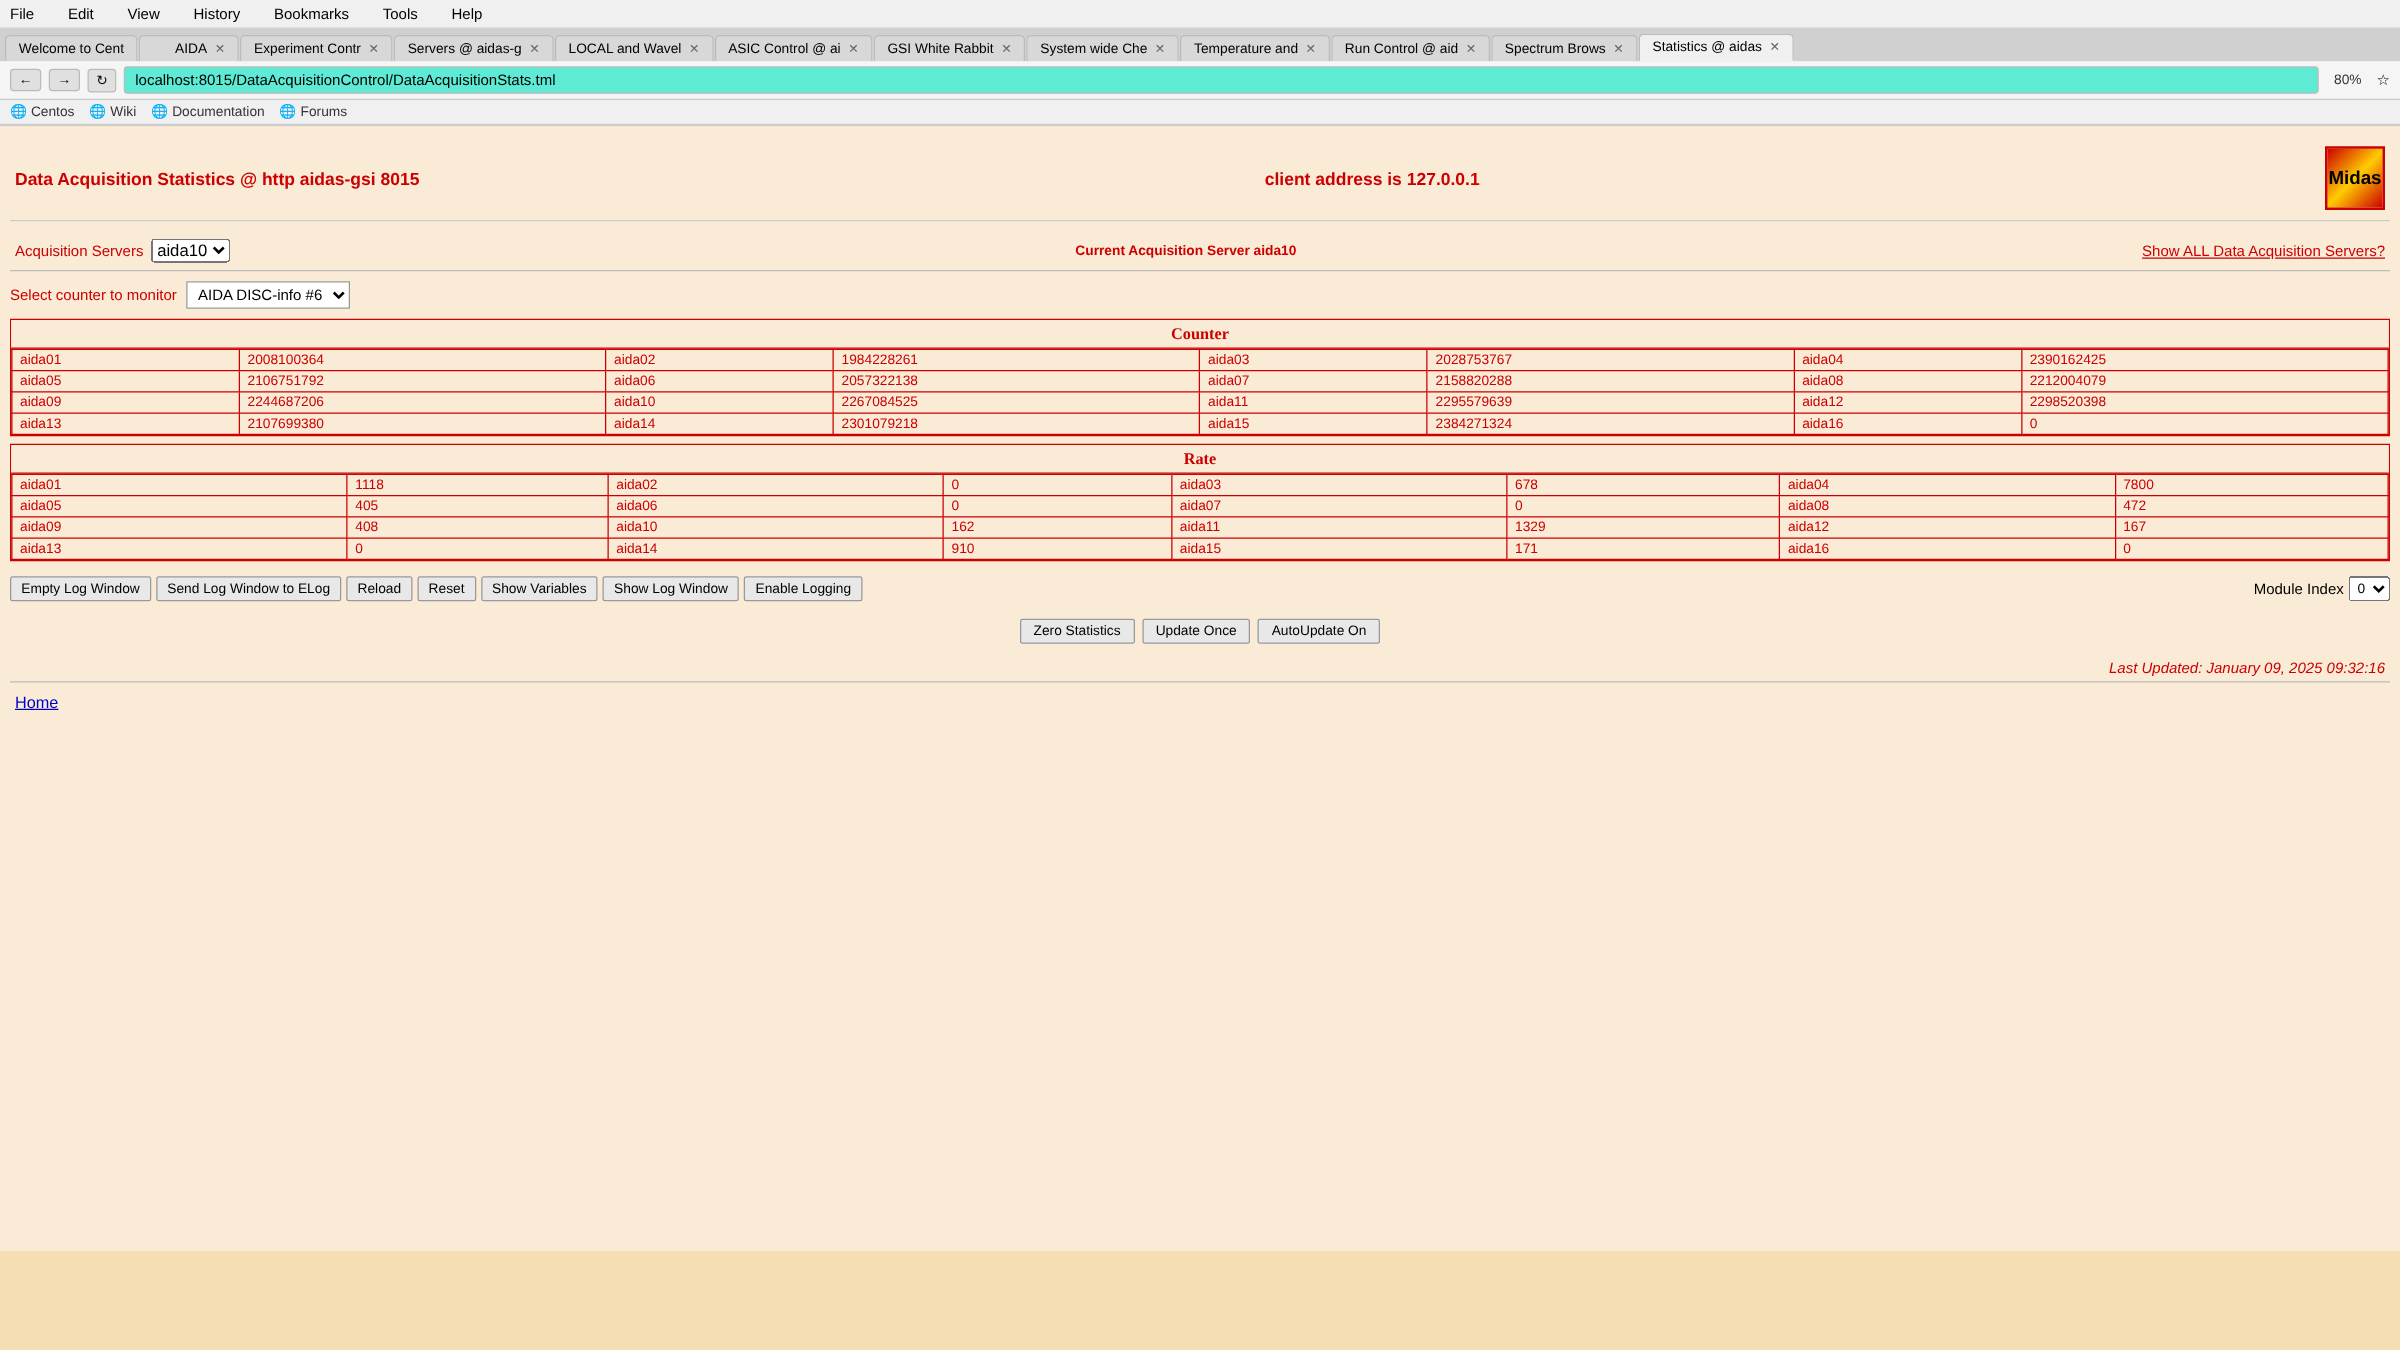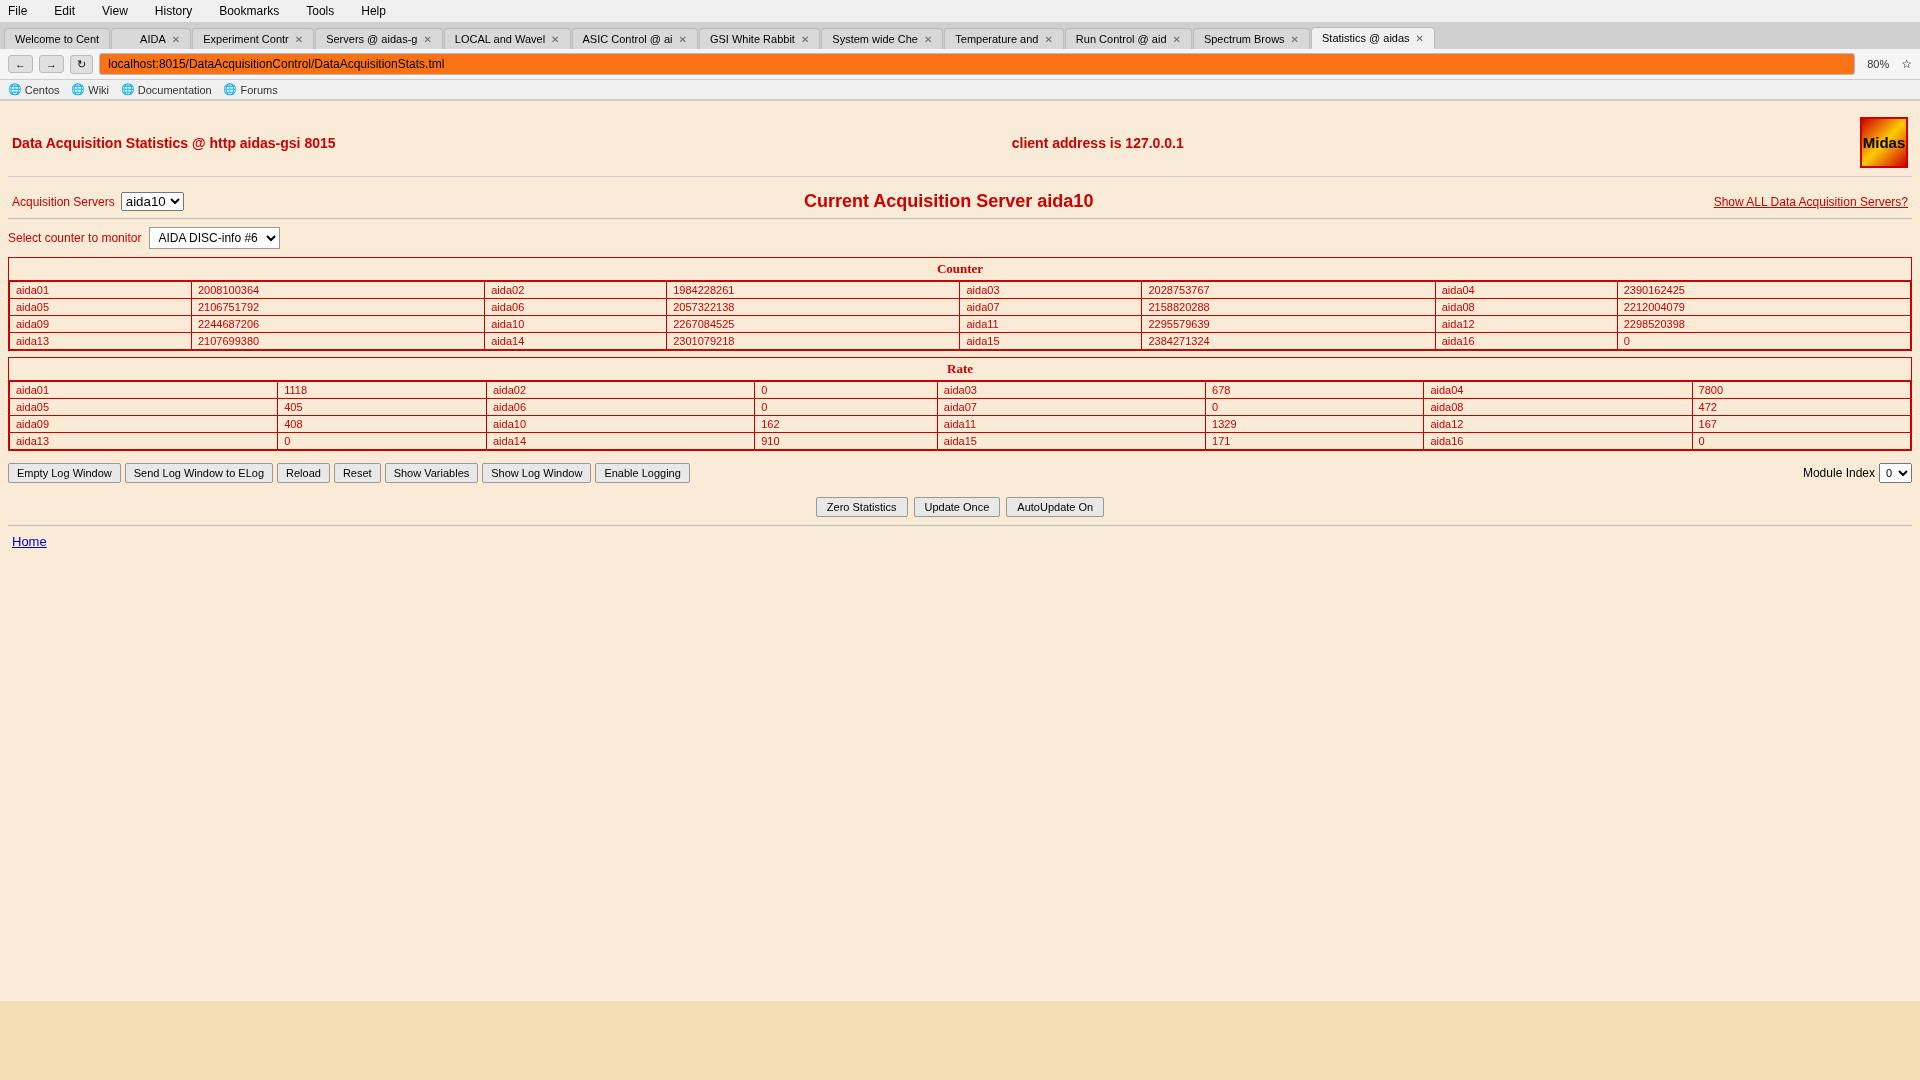--- a/index.html
+++ b/index.html
@@ -10,37 +10,37 @@
     .menu-bar { display: flex; gap: 27px; padding: 4px 8px; font-size: 12px; background: #f0f0f0; border-bottom: 1px solid #ccc; }
     .menu-bar span { cursor: pointer; }
 
     .tab-bar { display: flex; align-items: flex-end; padding: 4px 4px 0; background: #d0d0d0; overflow-x: auto; gap: 1px; }
     .tab { display: flex; align-items: center; padding: 4px 10px; background: #d8d8d8; border: 1px solid #bbb; border-bottom: none; border-radius: 4px 4px 0 0; font-size: 11px; cursor: pointer; white-space: nowrap; min-width: 80px; max-width: 140px; justify-content: flex-end; }
     .tab.active { background: #f0f0f0; border-bottom: 1px solid #f0f0f0; }
     .tab .close { margin-left: 6px; color: #666; font-size: 10px; }
 
     .address-bar { display: flex; align-items: center; padding: 4px 8px; background: #f5f5f5; border-bottom: 1px solid #ccc; gap: 6px; }
     .addr-btn { padding: 2px 6px; background: #e0e0e0; border: 1px solid #bbb; border-radius: 3px; cursor: pointer; font-size: 11px; }
-    .addr-field { flex: 1; padding: 3px 8px; border: 1px solid #bbb; border-radius: 3px; font-size: 12px; background: #f97316; }
+    .addr-field { flex: 1; padding: 3px 8px; border: 1px solid #bbb; border-radius: 3px; font-size: 12px; background: #5eead4; }
     .zoom-badge { padding: 2px 6px; font-size: 11px; color: #333; }
 
     .bookmarks-bar { display: flex; align-items: center; padding: 3px 8px; gap: 12px; background: #f0f0f0; border-bottom: 1px solid #ccc; font-size: 11px; }
     .bookmark-item { display: flex; align-items: center; gap: 3px; cursor: pointer; color: #333; }
 
     
     .page-content { background: #faebd7; min-height: 900px; padding: 8px; }
 
     .page-header { display: flex; align-items: center; justify-content: space-between; padding: 8px 4px; border-bottom: 1px solid #ccc; margin-bottom: 8px; }
     .page-title { font-size: 14px; font-weight: bold; color: #cc0000; }
     .client-address { font-size: 14px; font-weight: bold; color: #cc0000; }
     .midas-logo { width: 48px; height: 51px; background: linear-gradient(135deg, #cc0000, #ffcc00, #cc0000); border: 2px solid #cc0000; display: flex; align-items: center; justify-content: center; font-size: 15px; font-weight: bold; color: #000; }
 
     .server-bar { display: flex; align-items: center; justify-content: space-between; padding: 6px 4px; border-bottom: 1px solid #bbb; margin-bottom: 8px; }
     .server-bar-left { display: flex; align-items: center; gap: 6px; color: #cc0000; font-size: 12px; }
-    .server-bar-center { font-weight: bold; font-size: 18px; color: #cc0000; }
+    .server-bar-center { font-weight: bold; font-size: 11px; color: #cc0000; }
     .server-bar-right { color: #cc0000; font-size: 12px; cursor: pointer; text-decoration: underline; }
 
     .counter-select-row { display: flex; align-items: center; gap: 8px; margin-bottom: 8px; }
     .counter-select-label { color: #cc0000; font-size: 12px; }
     select.counter-select { padding: 2px 4px; font-size: 12px; border: 1px solid #999; background: #fff; }
 
     .data-section { margin-bottom: 6px; border: 1px solid #cc0000; }
     .section-header { background: #faebd7; text-align: center; font-weight: bold; font-size: 13px; color: #cc0000; padding: 3px; border-bottom: 1px solid #cc0000; font-family: Liberation Serif, serif; }
 
     .data-table { width: 100%; border-collapse: collapse; }
@@ -303,18 +303,19 @@
       </select>
     </div>
   </div>
 
   <div class="center-buttons">
     <button class="center-btn">Zero Statistics</button>
     <button class="center-btn">Update Once</button>
     <button class="center-btn">AutoUpdate On</button>
   </div>
 
+  <div class="last-updated">Last Updated: January 09, 2025 09:32:16</div>
 
   <div class="footer-link">
     <a>Home</a>
   </div>
 
 </div>
 
 </body></html>

